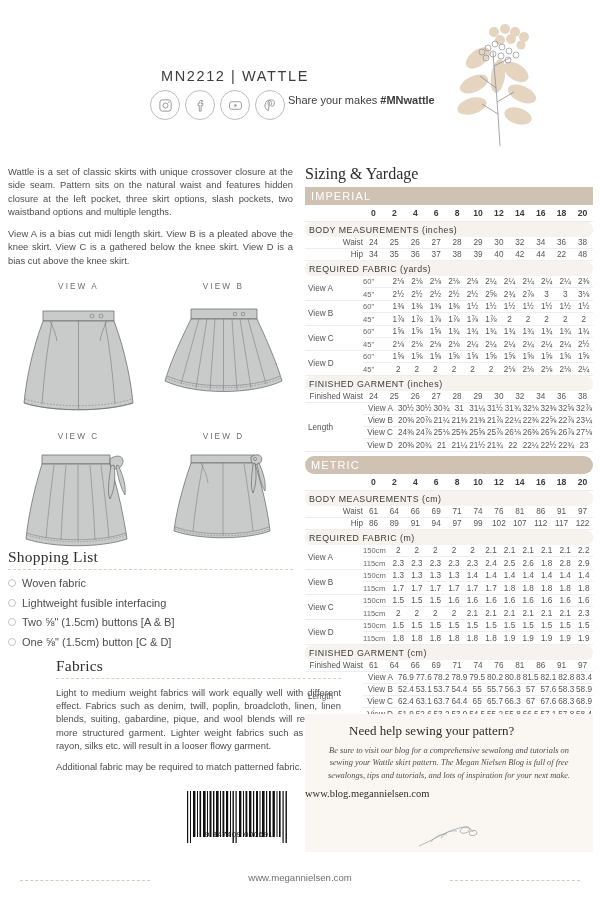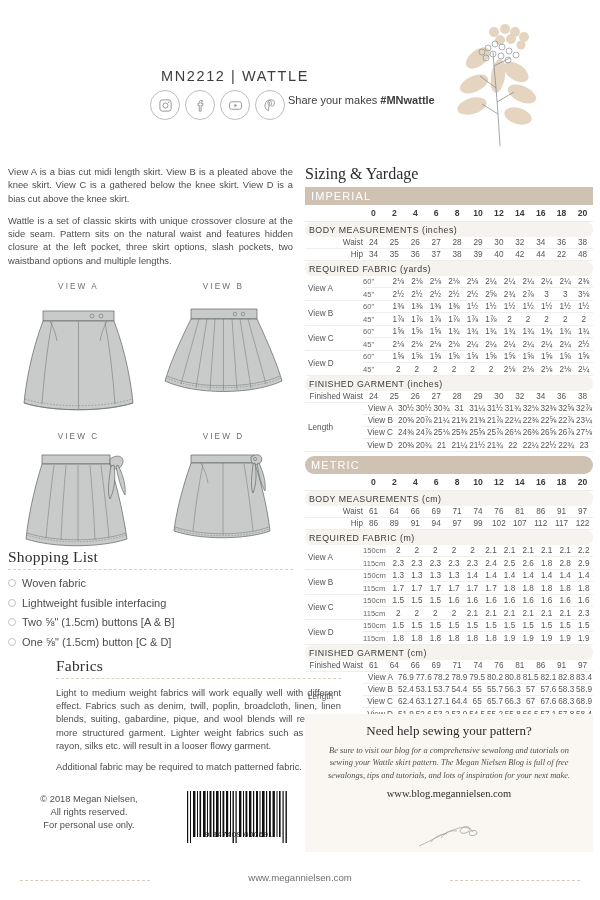--- a/index.html
+++ b/index.html
@@ -84,25 +84,25 @@
                     display:flex; align-items:center; padding-left:3px; }
   .lenwrap .vrows { flex:1; }
   .lenwrap .vrows .drow { }
   .lenwrap .vrows .drow:last-child { border-bottom:none; }
   .lenwrap .vrows .drow .lbl { width:34px; flex:0 0 34px; text-align:right;
                                padding-right:4px; padding-left:0; font-size:8.2px; }
 
   
   .helpbox { position:absolute; left:305px; top:714px; width:288px; height:138px;
              background:#faf6f1; }
-  .help-h { text-align:center; font-family:"Liberation Serif", serif; font-size:13px;
-            color:#2b2b2b; padding-top:9px; }
+  .help-h { text-align:left; font-family:"Liberation Serif", serif; font-size:13px;
+            color:#2b2b2b; padding-top:9px;padding-left:44px; }
   .help-p { font-size:8.4px; line-height:12.4px; text-align:center; color:#4f4f4f;
             font-style:italic; padding:6px 16px 0 16px; font-family:"Liberation Serif", serif; }
-  .help-url { text-align:center; font-size:10.5px; color:#2b2b2b; padding-top:6px;
+  .help-url { font-size:10.5px; color:#2b2b2b; padding-top:6px;
               font-family:"Liberation Serif", serif; }
   .help-sprig { position:absolute; left:110px; top:106px; width:70px; height:30px; }
 
   .footer { position:absolute; left:0; top:872px; width:600px; text-align:center;
             font-size:9.6px; color:#6f6f6f; }
   .foot-line { position:absolute; top:880px; height:1px; border-top:1px dashed #d7cbbe; width:130px; }
 </style>
 </head>
 <body>
 
@@ -174,22 +174,22 @@
           <circle cx="78" cy="37" r="3"></circle>
         <circle cx="55" cy="36" r="3"></circle>
           <circle cx="63" cy="38" r="3"></circle>
         <circle cx="70" cy="42" r="3"></circle>
           <circle cx="48" cy="40" r="3"></circle>
       </g>
     </svg>
   </div>
 
   <div class="leftcol">
+    <p class="desc">Wattle is a set of classic skirts with unique crossover closure at the side seam. Pattern sits on the natural waist and features hidden closure at the left pocket, three skirt options, slash pockets, two waistband options and multiple lengths.</p>
     <p class="desc">View A is a bias cut midi length skirt. View B is a pleated above the knee skirt. View C is a gathered below the knee skirt. View D is a bias cut above the knee skirt.</p>
-    <p class="desc">Wattle is a set of classic skirts with unique crossover closure at the side seam. Pattern sits on the natural waist and features hidden closure at the left pocket, three skirt options, slash pockets, two waistband options and multiple lengths.</p>
   </div>
 
   <div class="views">
 
     <div class="viewcell" style="left:0; top:0;">
       <div class="viewlabel">VIEW A</div>
       <svg width="145" height="122" viewBox="0 0 145 122">
         <g stroke="#5e6164" stroke-width="0.7" fill="#c9cbcb">
           <path d="M37 20 L108 20 L108 30 L37 30 Z"></path>
           <path d="M37 30 C25 62 20 92 18 112 C46 121 99 121 127 112 C125 92 120 62 108 30 Z"></path>
@@ -309,25 +309,20 @@
     </div>
   </div>
 
   <div class="fabrics">
     <div class="sec-h">Fabrics</div>
     <div class="sec-rule"></div>
     <p class="fab-p">Light to medium weight fabrics will work equally well with different effect. Fabrics such as denim, twill, poplin, broadcloth, linen, linen blends, suiting, gabardine, pique, and wool blends will result in a more structured garment. Lighter weight fabrics such as cottons, rayon, silks etc. will result in a looser flowy garment.</p>
     <p class="fab-p">Additional fabric may be required to match patterned fabric.</p>
   </div>
 
-  <div class="copy">
-    <div>© 2018 Megan Nielsen,</div>
-    <div>All rights reserved.</div>
-    <div>For personal use only.</div>
-  </div>
   <svg class="barcode" viewBox="0 0 110 60" preserveAspectRatio="none">
     <rect width="110" height="60" fill="#fff"></rect>
     <g fill="#111">
       <rect x="4" y="2" width="1.2" height="52"></rect>
         <rect x="7" y="2" width="1" height="52"></rect>
       <rect x="10" y="2" width="2.4" height="46"></rect>
         <rect x="14" y="2" width="1" height="46"></rect>
       <rect x="16.5" y="2" width="1.6" height="46"></rect>
         <rect x="20" y="2" width="2.6" height="46"></rect>
       <rect x="24" y="2" width="1" height="46"></rect>
@@ -914,21 +909,21 @@
                 <span>57.6</span>
                 <span>58.3</span>
                 <span>58.9</span>
               </span>
             </div>
             <div class="drow">
               <span class="lbl">View C</span>
               <span class="cells">
                 <span>62.4</span>
                 <span>63.1</span>
-                <span>27.1</span>
+                <span>63.7</span>
                 <span>64.4</span>
                 <span>65</span>
                 <span>65.7</span>
                 <span>66.3</span>
                 <span>67</span>
                 <span>67.6</span>
                 <span>68.3</span>
                 <span>68.9</span>
               </span>
             </div>

